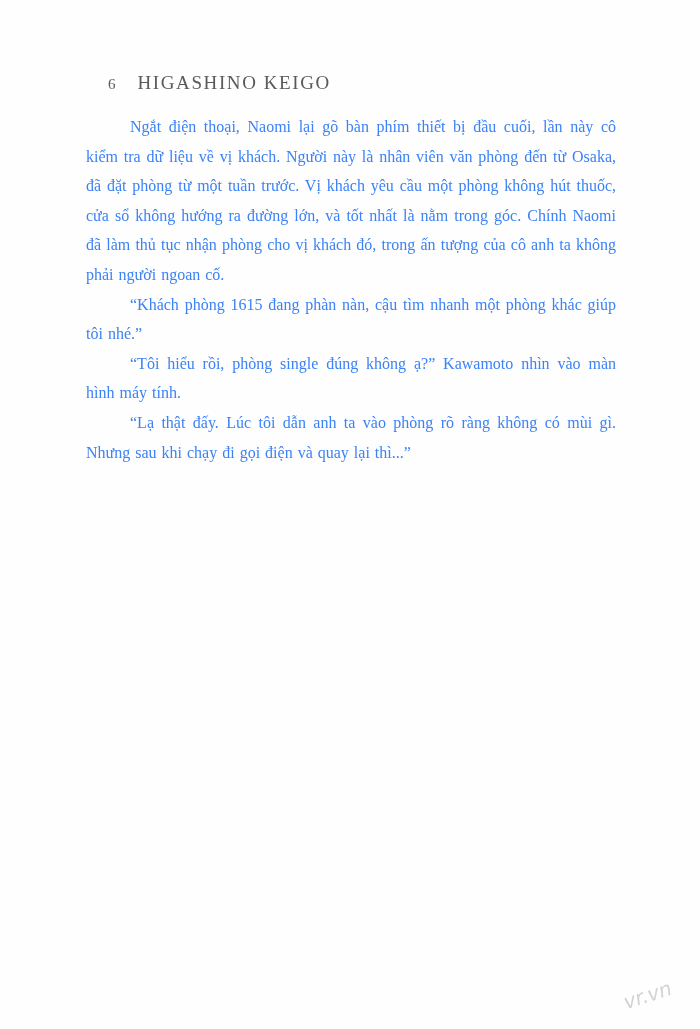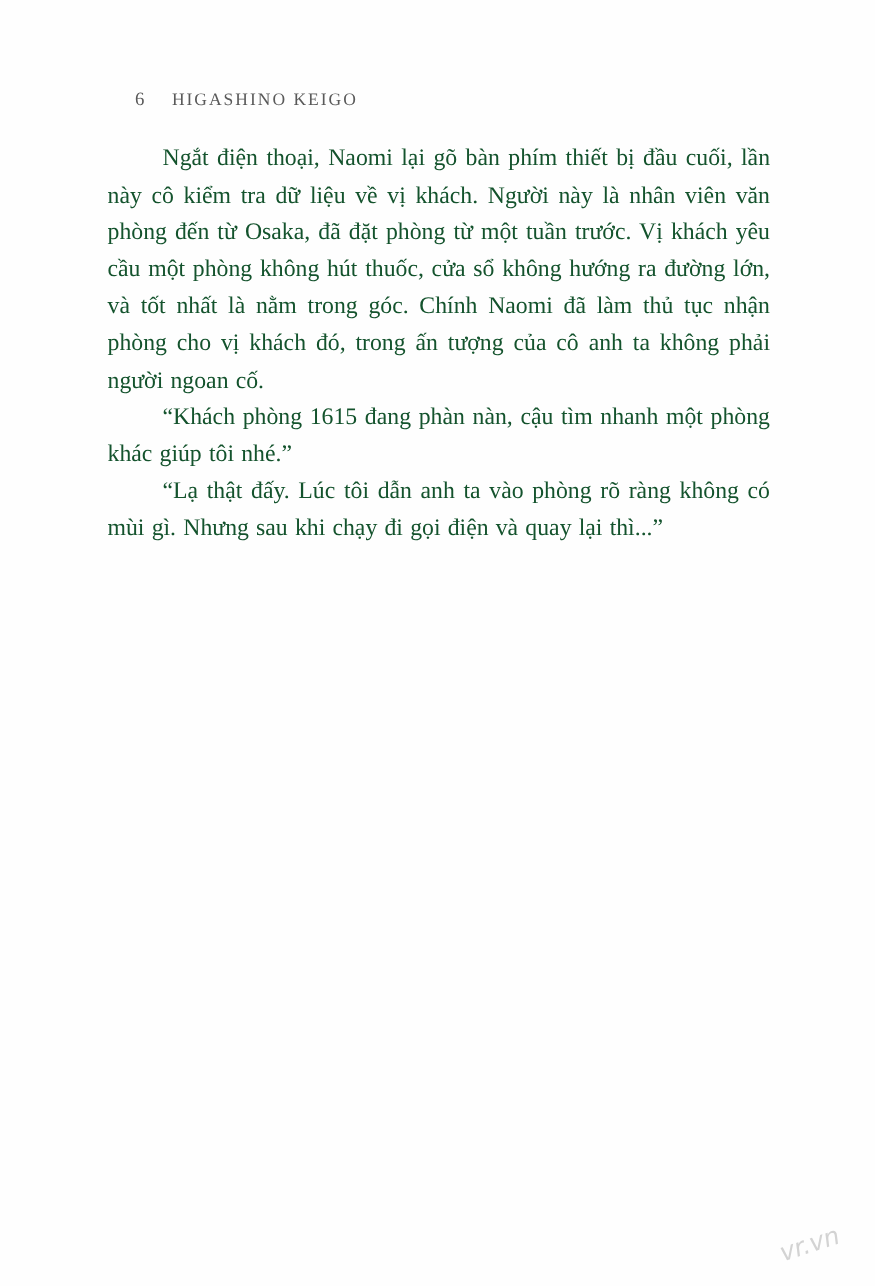--- a/index.html
+++ b/index.html
@@ -29,38 +29,38 @@
     gap: 22px;
     color: #5a5a5a;
   }
 
   .page-number {
     font-size: 15px;
     color: #5a5a5a;
   }
 
   .running-title {
-    font-size: 14px;
+    font-size: 19px;
     letter-spacing: 1.6px;
     color: #5a5a5a;
   }
 
   .body-text {
     position: absolute;
     top: 112px;
     left: 86px;
     width: 530px;
   }
 
   .body-text p {
-    font-size: 19px;
+    font-size: 16px;
     line-height: 29.6px;
     text-align: justify;
     text-indent: 44px;
-    color: #14532d;
+    color: #3b82f6;
     word-spacing: 1px;
   }
 
   .watermark {
     position: absolute;
     right: 28px;
     bottom: 22px;
     font-size: 20px;
     font-style: italic;
     color: rgba(160, 160, 160, 0.45);
@@ -75,18 +75,19 @@
 <div class="page">
 
   <div class="running-header">
     <span class="page-number">6</span>
     <span class="running-title">HIGASHINO KEIGO</span>
   </div>
 
   <div class="body-text">
     <p>Ngắt điện thoại, Naomi lại gõ bàn phím thiết bị đầu cuối, lần này cô kiểm tra dữ liệu về vị khách. Người này là nhân viên văn phòng đến từ Osaka, đã đặt phòng từ một tuần trước. Vị khách yêu cầu một phòng không hút thuốc, cửa sổ không hướng ra đường lớn, và tốt nhất là nằm trong góc. Chính Naomi đã làm thủ tục nhận phòng cho vị khách đó, trong ấn tượng của cô anh ta không phải người ngoan cố.</p>
     <p>“Khách phòng 1615 đang phàn nàn, cậu tìm nhanh một phòng khác giúp tôi nhé.”</p>
+    <p>“Tôi hiểu rồi, phòng single đúng không ạ?” Kawamoto nhìn vào màn hình máy tính.</p>
     <p>“Lạ thật đấy. Lúc tôi dẫn anh ta vào phòng rõ ràng không có mùi gì. Nhưng sau khi chạy đi gọi điện và quay lại thì...”</p>
   </div>
 
   <div class="watermark">vr.vn</div>
 
 </div>
 
 </body></html>

